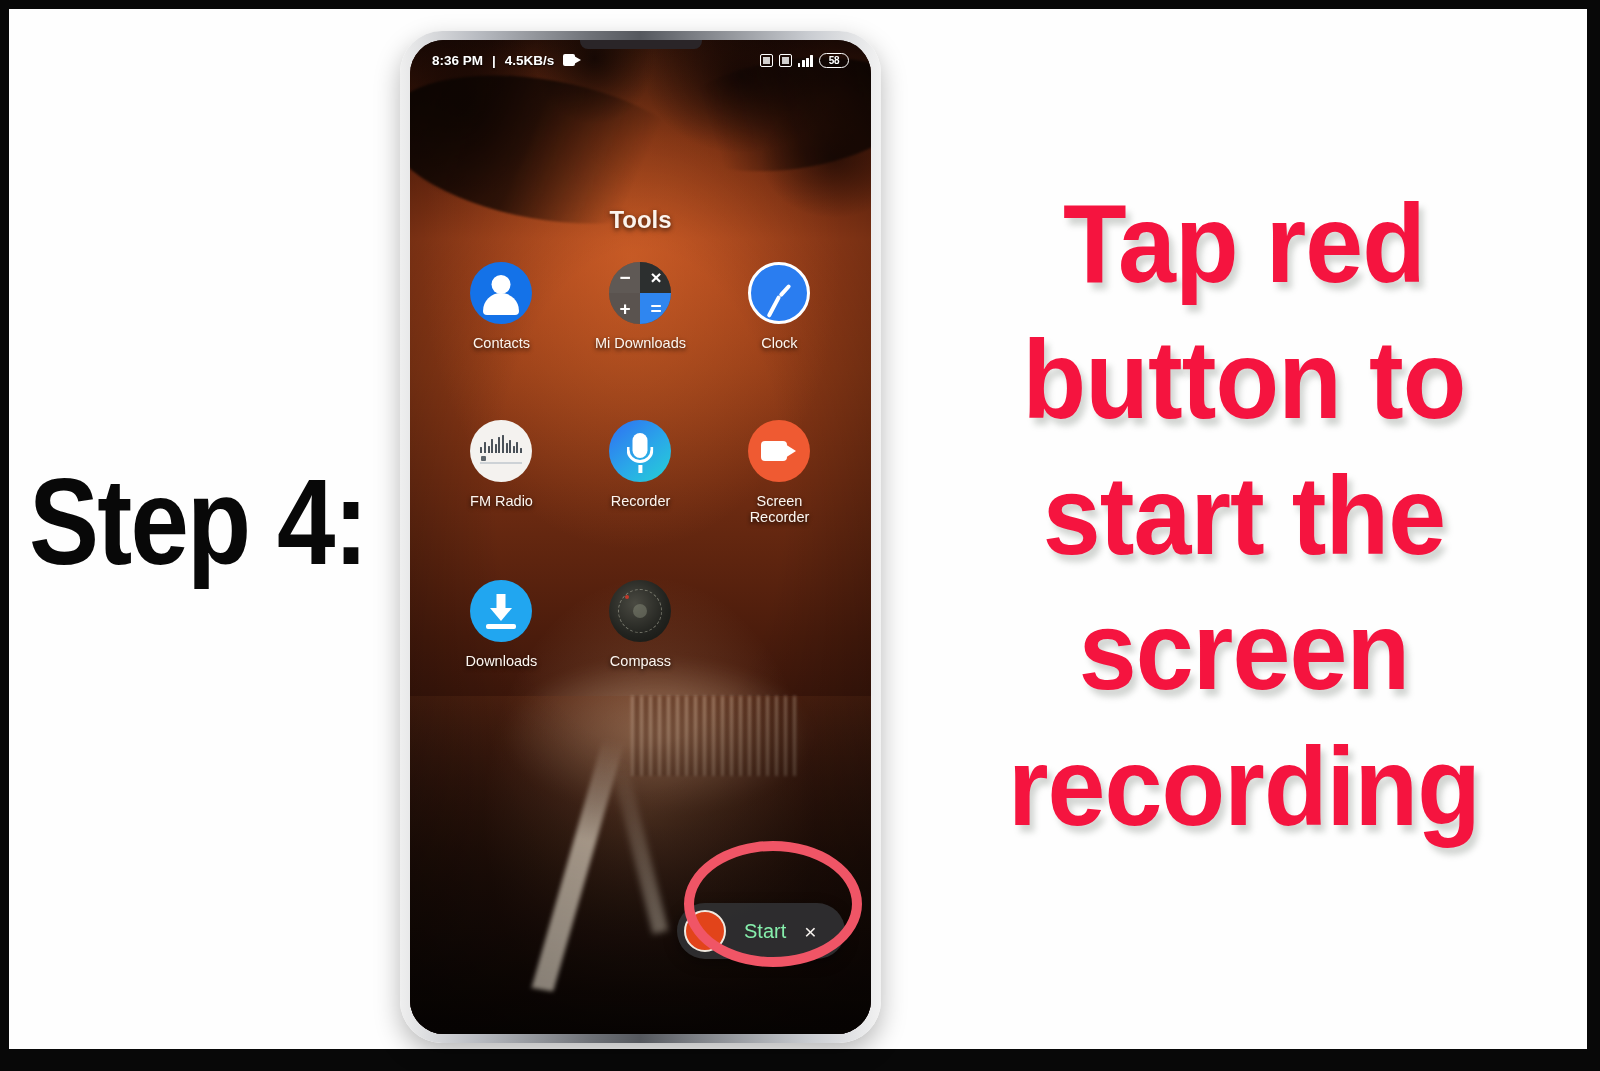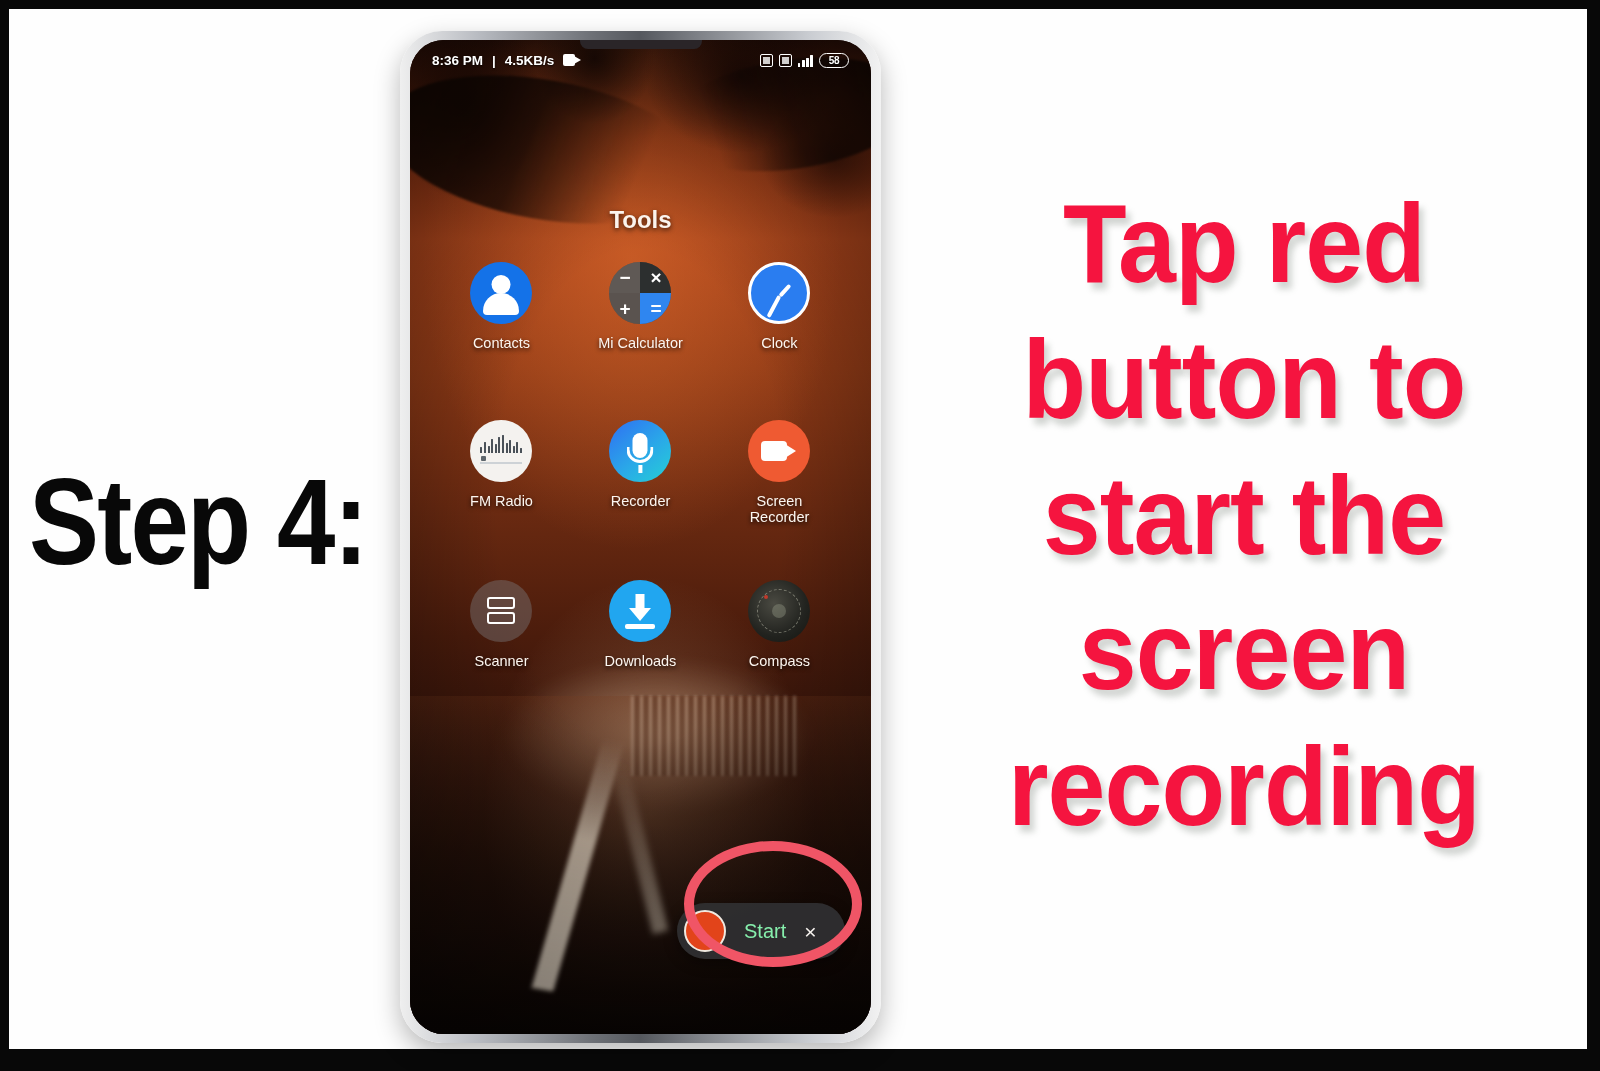--- a/index.html
+++ b/index.html
@@ -348,21 +348,21 @@
             </div>
             <div class="app-label">Contacts</div>
           </div>
           <div class="app-cell">
             <div class="app-icon ic-calc">
               <span class="q q1">−</span>
                 <span class="q q2">×</span>
                 <span class="q q3">+</span>
                 <span class="q q4">=</span>
             </div>
-            <div class="app-label">Mi Calculator</div>
+            <div class="app-label">Mi Downloads</div>
           </div>
           <div class="app-cell">
             <div class="app-icon ic-clock">
               <span class="hand h1"></span>
                 <span class="hand h2"></span>
             </div>
             <div class="app-label">Clock</div>
           </div>
         </div>
 
@@ -401,27 +401,20 @@
               <span class="cam"></span>
                 <span class="lens"></span>
             </div>
             <div class="app-label" style="white-space:pre-line">Screen
 Recorder</div>
           </div>
         </div>
 
         <div class="app-row r3">
           <div class="app-cell">
-            <div class="app-icon ic-scanner">
-              <span class="rect r1"></span>
-                <span class="rect r2"></span>
-            </div>
-            <div class="app-label">Scanner</div>
-          </div>
-          <div class="app-cell">
             <div class="app-icon ic-downloads">
               <span class="stem"></span>
                 <span class="tip"></span>
                 <span class="base"></span>
             </div>
             <div class="app-label">Downloads</div>
           </div>
           <div class="app-cell">
             <div class="app-icon ic-compass">
               <span class="dial"></span>

